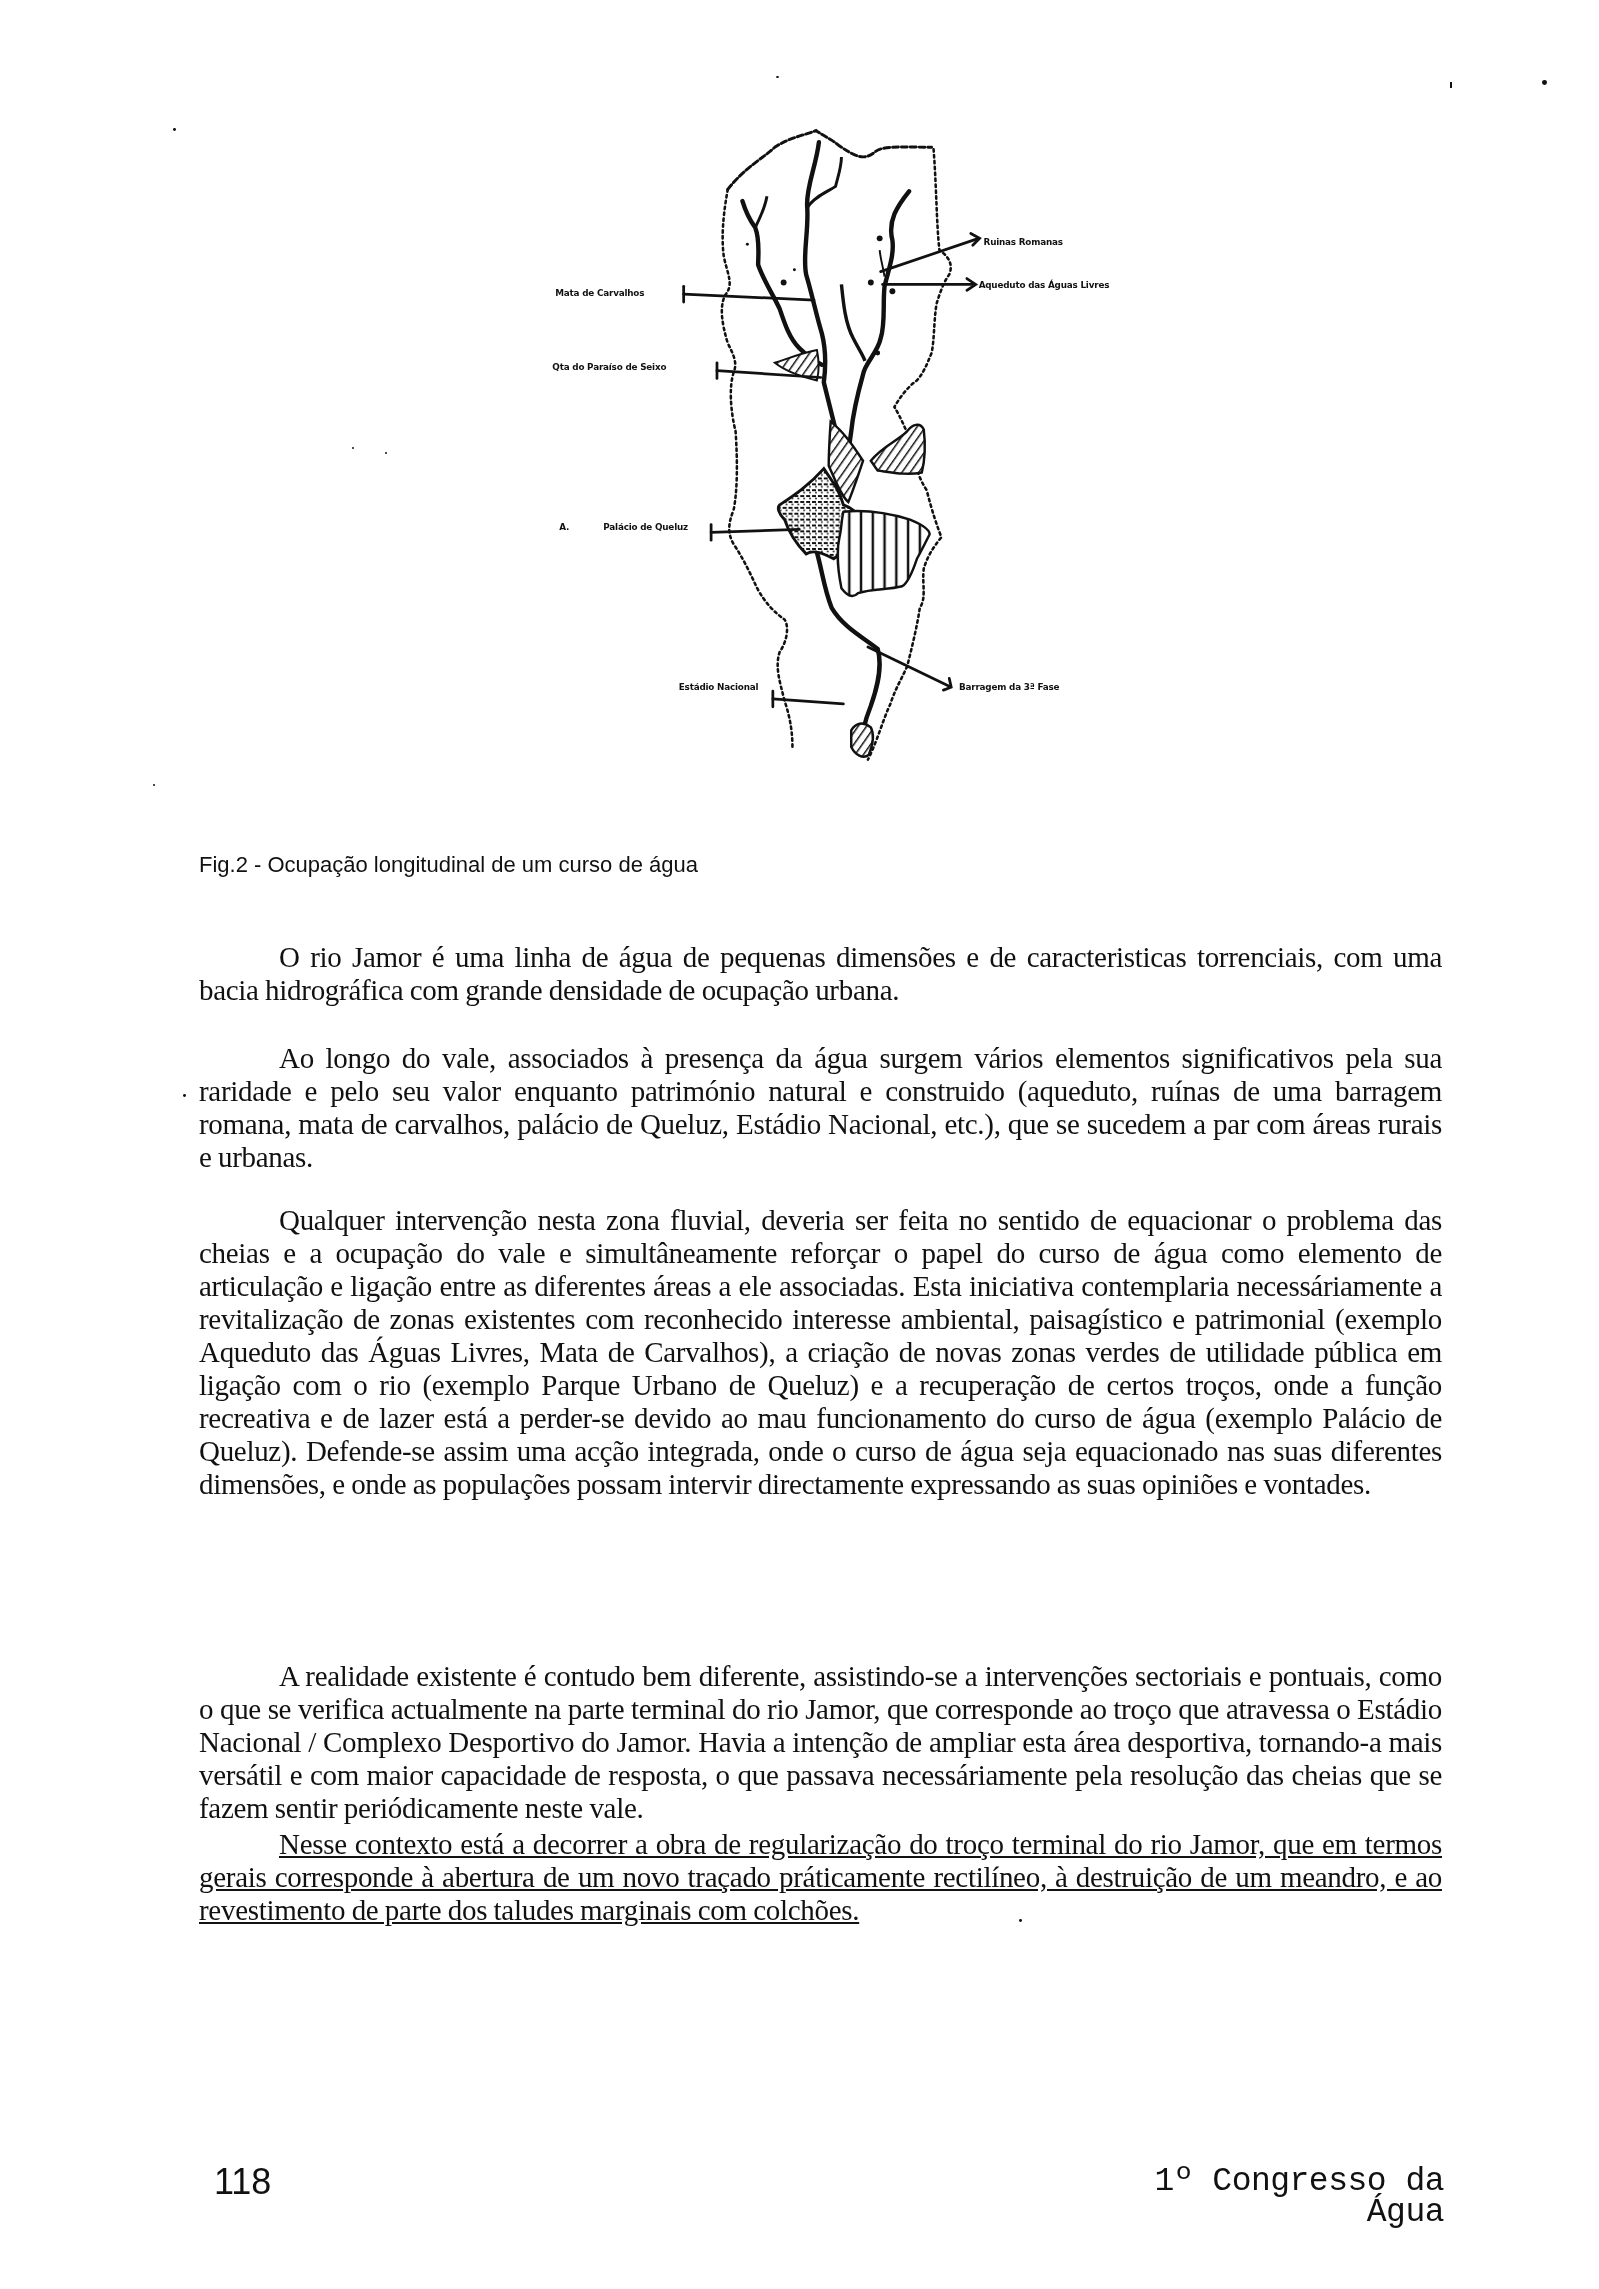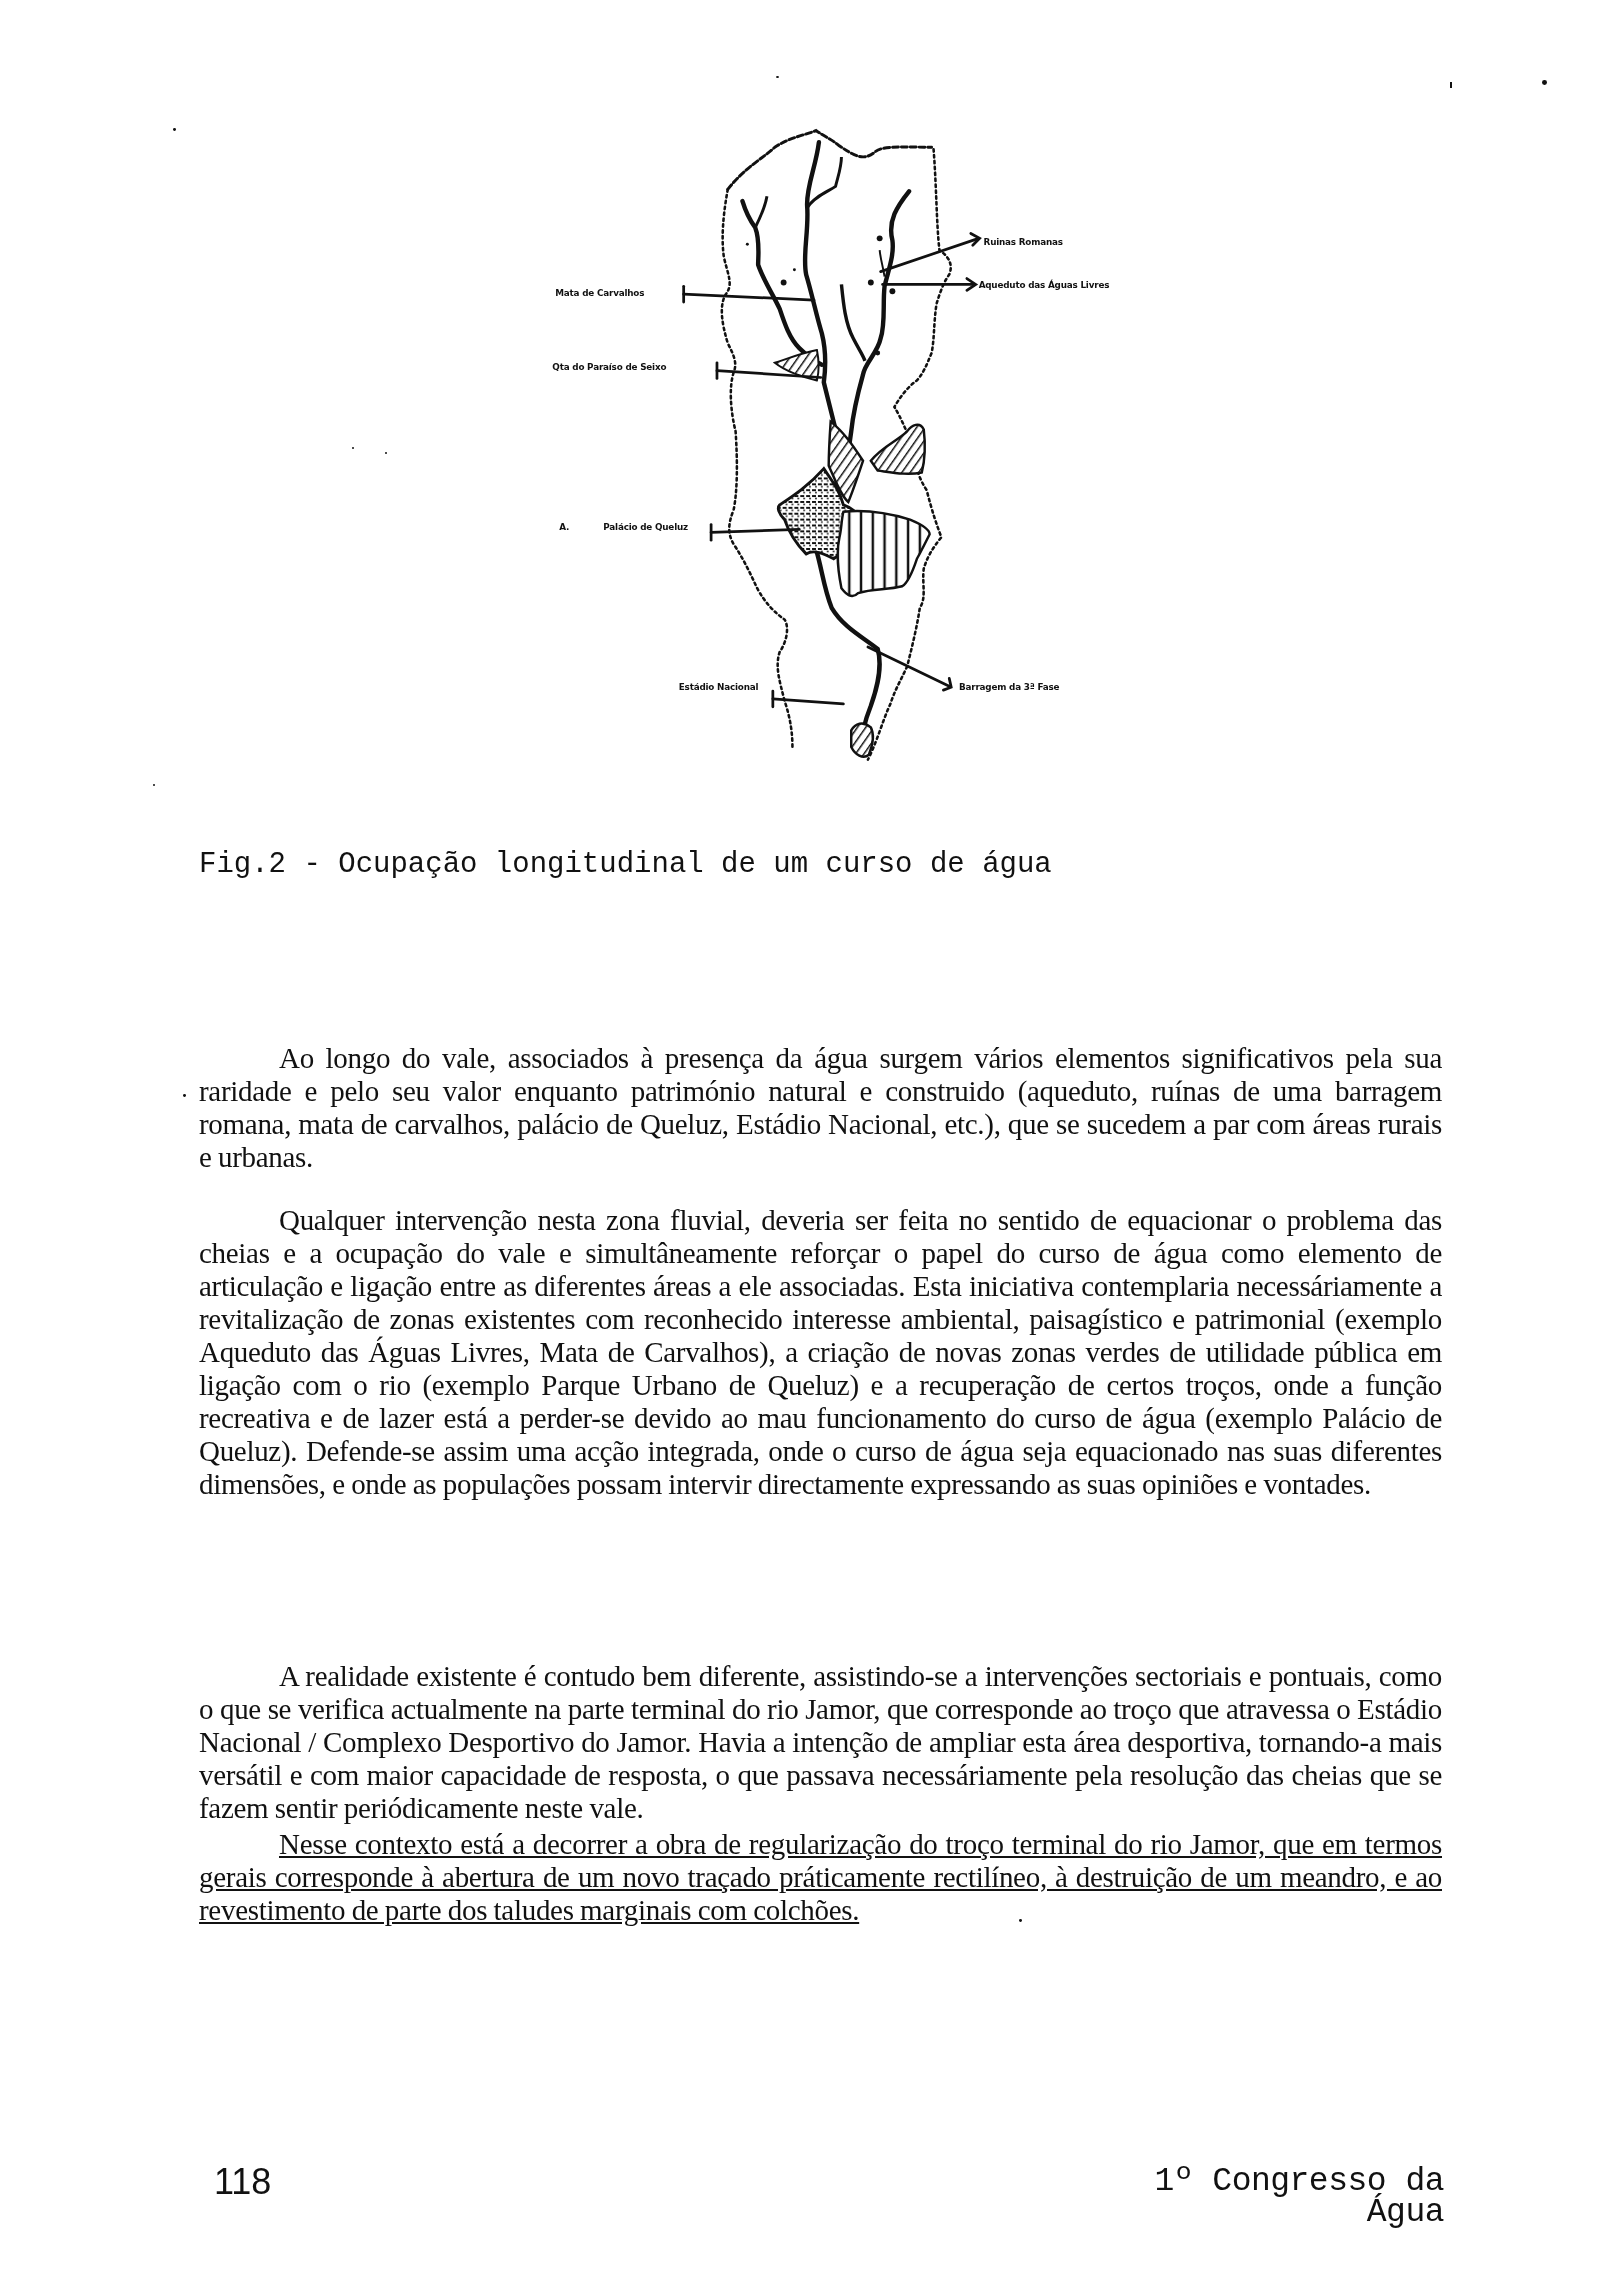--- a/index.html
+++ b/index.html
@@ -7,21 +7,21 @@
     .page { position: absolute; left: 0; top: 0; width: 1548px; height: 2290px; background: #fff; }
     .speck { position: absolute; background: #111; border-radius: 50%; }
     .map { position: absolute; left: 510px; top: 108px; width: 706px; height: 686px; }
     .map svg { width: 706px; height: 686px; display: block; }
     .maplabel {
       font-family: "DejaVu Sans", sans-serif; font-weight: bold; font-size: 9px;
       fill: #111; letter-spacing: -0.2px;
     }
     .caption {
       position: absolute; left: 199px; top: 847px; width: 980px;
-      font-family: Liberation Mono, monospace; font-size: 29px; line-height: 35px;
+      font-family: Liberation Sans, sans-serif; font-size: 22px; line-height: 35px;
       white-space: nowrap;
     }
     .body-text {
       position: absolute; left: 199px; width: 1243px;
       font-family: "Liberation Serif", serif; font-size: 29px; line-height: 33px;
       text-align: justify; letter-spacing: -0.3px; word-spacing: -0.5px;
     }
     .body-text p { margin: 0; text-indent: 80px; }
     .footer-left {
       position: absolute; left: 214px; top: 2166px;
@@ -117,20 +117,23 @@
       <text class="maplabel" x="563" y="377">Qta do Paraíso de Seixo</text>
       <text class="maplabel" x="570" y="541">A.</text>
       <text class="maplabel" x="615" y="541">Palácio de Queluz</text>
       <text class="maplabel" x="692" y="704">Estádio Nacional</text>
       <text class="maplabel" x="978" y="704">Barragem da 3ª Fase</text>
     </svg>
   </div>
 
   <div class="caption">Fig.2 - Ocupação longitudinal de um curso de água</div>
 
+  <div class="body-text" style="top:941px;">
+      <p>O rio Jamor é uma linha de água de pequenas dimensões e de caracteristicas torrenciais, com uma bacia hidrográfica com grande densidade de ocupação urbana.</p>
+    </div>
   <div class="body-text" style="top:1042px;">
       <p>Ao longo do vale, associados à presença da água surgem vários elementos significativos pela sua raridade e pelo seu valor enquanto património natural e construido (aqueduto, ruínas de uma barragem romana, mata de carvalhos, palácio de Queluz, Estádio Nacional, etc.), que se sucedem a par com áreas rurais e urbanas.</p>
     </div>
   <div class="body-text" style="top:1204px;">
       <p>Qualquer intervenção nesta zona fluvial, deveria ser feita no sentido de equacionar o problema das cheias e a ocupação do vale e simultâneamente reforçar o papel do curso de água como elemento de articulação e ligação entre as diferentes áreas a ele associadas. Esta iniciativa contemplaria necessáriamente a revitalização de zonas existentes com reconhecido interesse ambiental, paisagístico e patrimonial (exemplo Aqueduto das Águas Livres, Mata de Carvalhos), a criação de novas zonas verdes de utilidade pública em ligação com o rio (exemplo Parque Urbano de Queluz) e a recuperação de certos troços, onde a função recreativa e de lazer está a perder-se devido ao mau funcionamento do curso de água (exemplo Palácio de Queluz). Defende-se assim uma acção integrada, onde o curso de água seja equacionado nas suas diferentes dimensões, e onde as populações possam intervir directamente expressando as suas opiniões e vontades.</p>
     </div>
   <div class="body-text" style="top:1660px;">
       <p>A realidade existente é contudo bem diferente, assistindo-se a intervenções sectoriais e pontuais, como o que se verifica actualmente na parte terminal do rio Jamor, que corresponde ao troço que atravessa o Estádio Nacional / Complexo Desportivo do Jamor. Havia a intenção de ampliar esta área desportiva, tornando-a mais versátil e com maior capacidade de resposta, o que passava necessáriamente pela resolução das cheias que se fazem sentir periódicamente neste vale.</p>
     </div>
   <div class="body-text" style="top:1828px;text-decoration:underline;">

